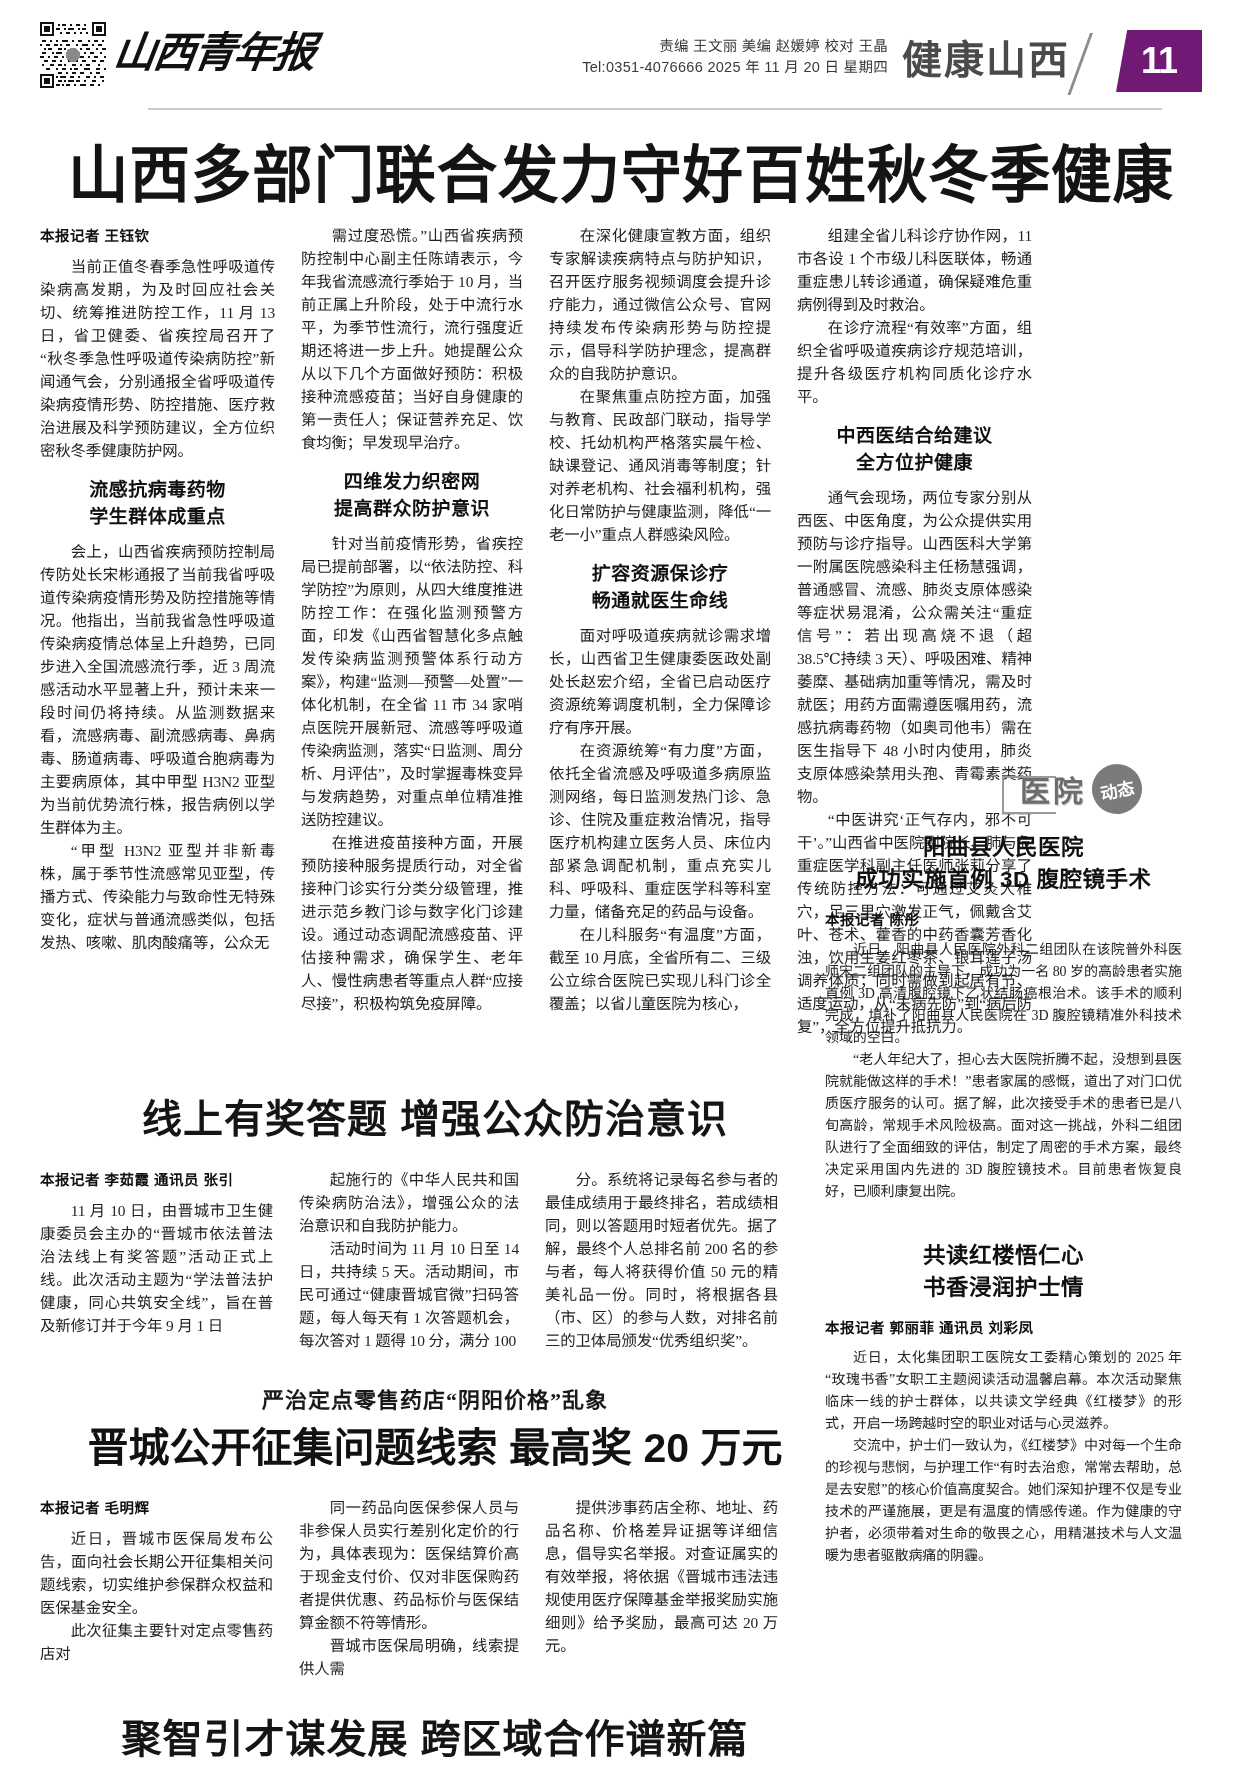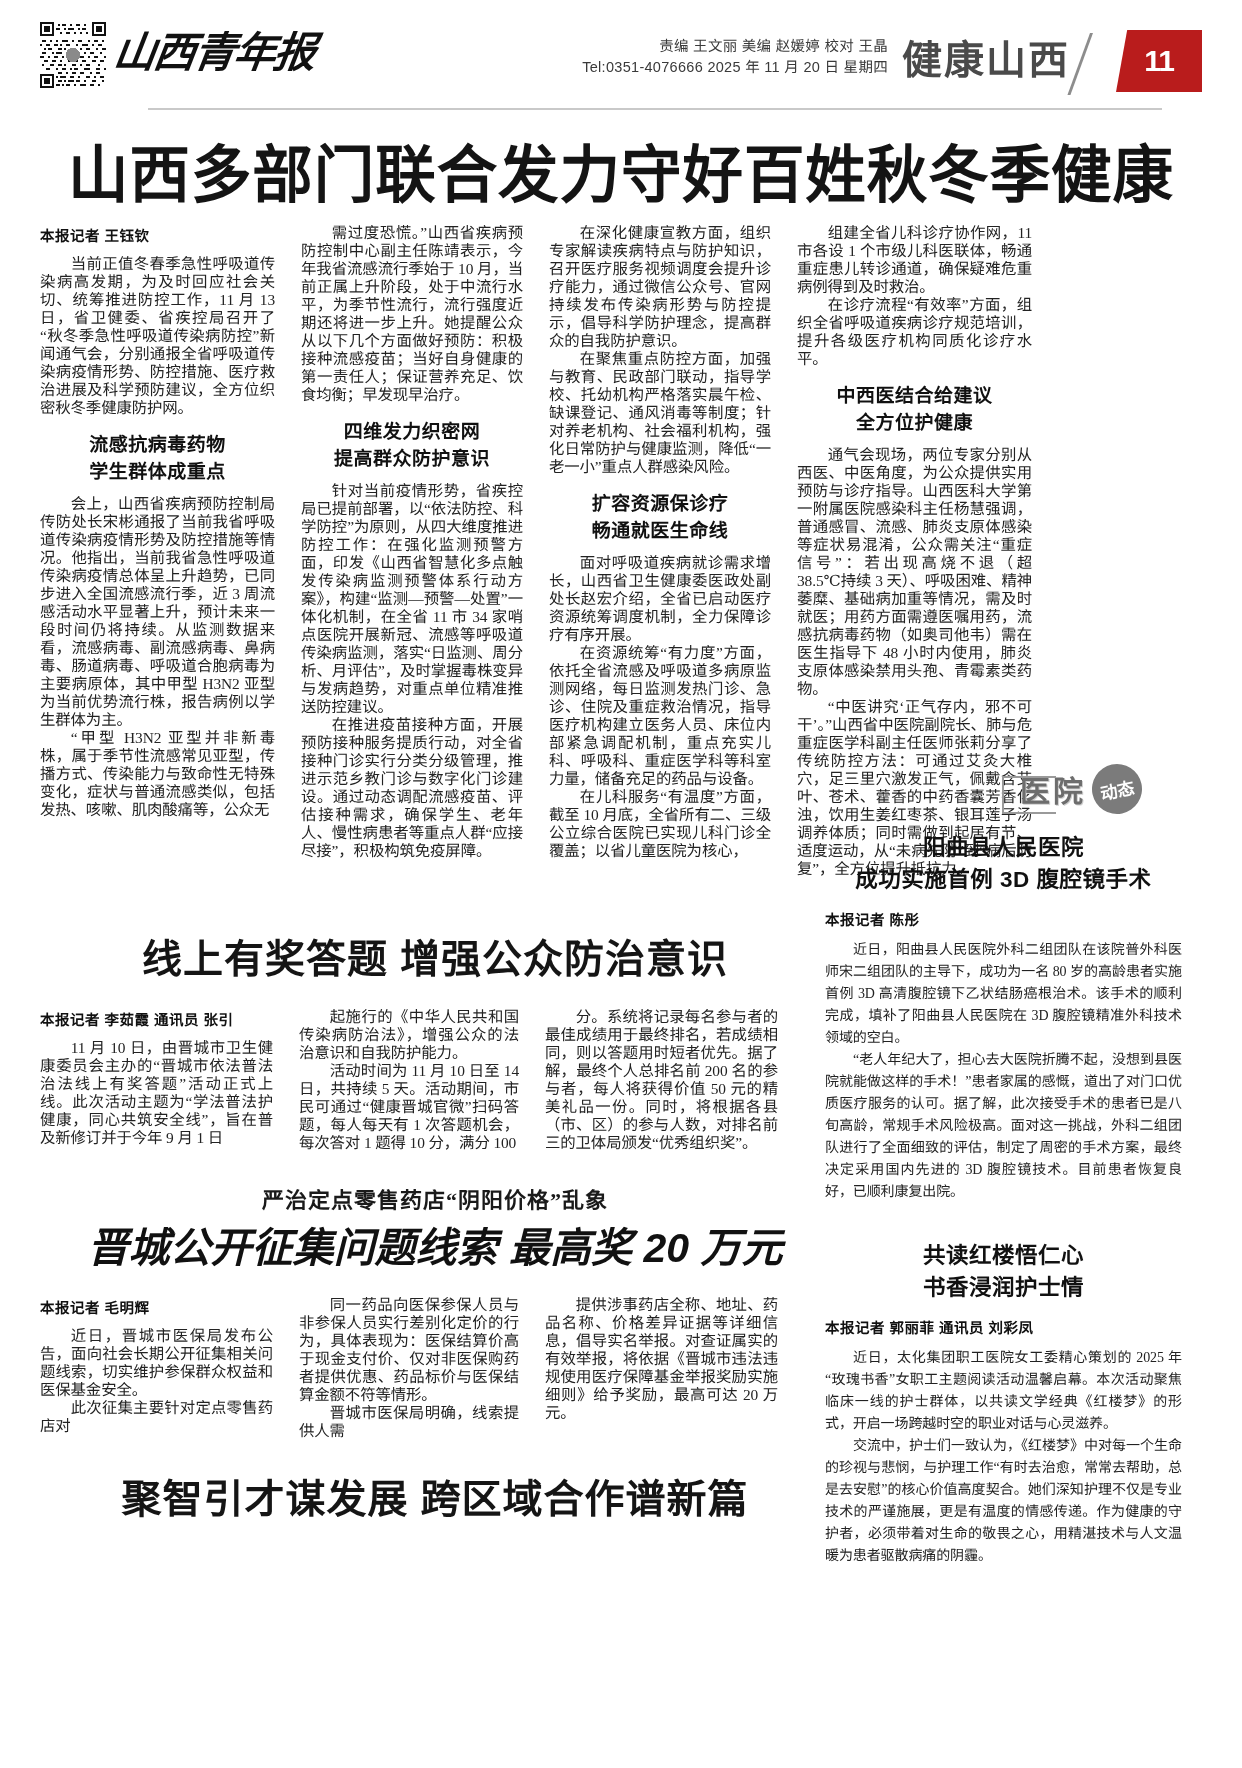--- a/index.html
+++ b/index.html
@@ -26,41 +26,41 @@
     line-height:21px;white-space:nowrap;letter-spacing:.3px;}
   .mast-right{display:flex;align-items:center;flex:0 0 auto;margin-top:8px;}
   .mast-title{
     font-family:"Liberation Serif",serif;font-weight:700;font-size:40px;
     color:#4a4a4a;letter-spacing:2px;line-height:50px;
   }
   .slash{width:34px;height:56px;position:relative;margin:0 2px 0 10px;}
   .slash:before{content:"";position:absolute;left:10px;top:0;width:3px;height:62px;
     background:#8d8d8d;transform:skewX(-20deg);transform-origin:top;}
   .pagenum{
-    width:86px;height:62px;background:#b91c1c;color:#fff;
-    font-family:"Liberation Sans",sans-serif;font-weight:700;font-size:30px;
+    width:86px;height:62px;background:#701a75;color:#fff;
+    font-family:"Liberation Sans",sans-serif;font-weight:700;font-size:36px;
     display:flex;align-items:center;justify-content:center;
     clip-path:polygon(13% 0,100% 0,100% 100%,0% 100%);
     letter-spacing:-1px;
   }
   .mast-rule{position:absolute;left:108px;right:40px;top:108px;height:2px;background:#c9c9c9;}
 
   
   .main-head{
     text-align:center;margin-top:20px;margin-bottom:6px;
     font-family:"Liberation Sans",sans-serif;font-weight:700;
     font-size:63px;letter-spacing:1px;color:#141414;line-height:74px;
     transform:scaleX(.96);
   }
 
   
   .byline{font-family:"Liberation Sans",sans-serif;font-weight:700;font-size:14.5px;
     color:#111;margin:0 0 10px 0;letter-spacing:.5px;}
   p.body{
-    font-size:15.4px;line-height:18px;text-align:justify;text-justify:inter-ideograph;
+    font-size:15.4px;line-height:23px;text-align:justify;text-justify:inter-ideograph;
     margin:0 0 0 0;text-indent:2em;color:#222;letter-spacing:-0.1px;
     font-family:"Liberation Serif","DejaVu Serif",serif;
   }
   .sub-head{
     font-family:"Liberation Sans",sans-serif;font-weight:700;font-size:19px;
     text-align:center;line-height:27px;margin:14px 0 10px 0;color:#111;letter-spacing:.5px;
   }
 
   
   .cols4{display:flex;gap:0;margin-top:12px;}
@@ -78,21 +78,21 @@
   .cols3 > .col:first-child{padding-left:0;}
   .cols3 > .col:last-child{padding-right:0;}
 
   
   .kicker{
     text-align:center;font-family:"Liberation Serif",serif;font-weight:700;
     font-size:22px;color:#1a1a1a;letter-spacing:1px;margin:0 0 6px 0;line-height:30px;
   }
   .sec-head-3{
     text-align:center;font-family:"Liberation Sans",sans-serif;font-weight:700;
-    font-size:41px;letter-spacing:0px;color:#111;line-height:52px;margin:0;font-style:italic;
+    font-size:41px;letter-spacing:0px;color:#111;line-height:52px;margin:0;
   }
 
   
   .sec-head-4{
     text-align:center;font-family:"Liberation Sans",sans-serif;font-weight:700;
     font-size:40px;letter-spacing:1px;color:#151515;line-height:50px;margin:9px;
   }
 
   
   .rail{position:absolute;left:825px;top:762px;width:357px;}

